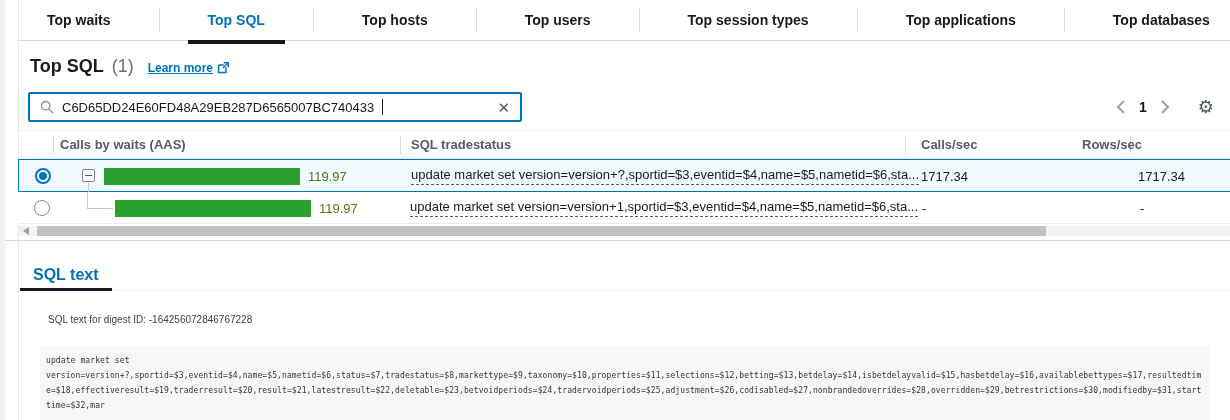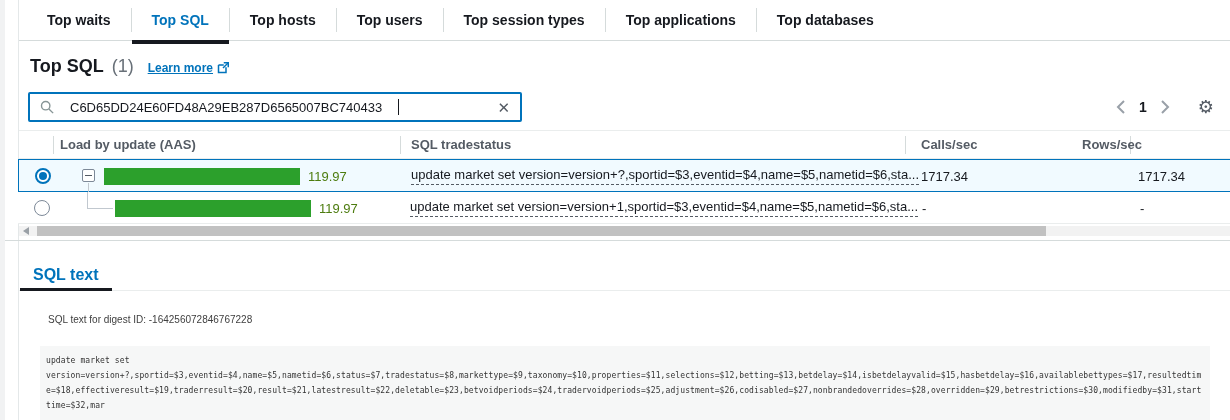--- a/index.html
+++ b/index.html
@@ -7,38 +7,38 @@
   .screen {
     position:relative; width:1230px; height:420px; overflow:hidden;
     background:#fff; color:#16191f;
     font-family:"Liberation Sans", sans-serif; font-size:13px;
   }
   .page-strip { position:absolute; left:0; top:0; width:5px; height:420px; background:#f1f2f3; }
   .card-edge  { position:absolute; left:18px; top:0; width:1px; height:420px; background:#e4e8e9; }
 
   
   .tabbar { position:absolute; left:19px; right:0; top:0; height:41px;
-            border-bottom:1px solid #d5dbdb; display:flex; align-items:center; padding-left:8px; }
+            border-bottom:1px solid #d5dbdb; display:flex; align-items:center; padding-left:8px;justify-content:space-between; }
   .tab { position:relative; height:41px; display:flex; align-items:center;
          padding:0 20px; font-size:14px; font-weight:bold; color:#16191f; cursor:pointer; }
   .tab.active { color:#0073bb; }
   .tab.active::after { content:""; position:absolute; left:0; right:0; bottom:-3px; height:4px; background:#16191f; }
   .tabdiv { width:1px; height:24px; background:#d5dbdb; }
 
   
   .panel-header { position:absolute; left:30px; top:56px; display:flex; align-items:baseline; gap:8px; }
   .panel-title { font-size:18px; font-weight:bold; color:#16191f; }
   .panel-count { font-size:18px; font-weight:normal; color:#687078; }
   .learn-link { font-size:12px; font-weight:bold; color:#0073bb; text-decoration:underline;
                 display:inline-flex; align-items:center; gap:4px; cursor:pointer; margin-left:6px; }
 
   
   .searchbox { position:absolute; left:28px; top:92px; width:494px; height:30px;
                border:2px solid #0073bb; border-radius:2px; background:#fff;
-               display:flex; align-items:center; padding:0 10px; gap:16px; }
+               display:flex; align-items:center; padding:0 10px; gap:8px; }
   .search-text { font-size:13px; color:#16191f; white-space:nowrap; }
   .caret { width:1px; height:16px; background:#16191f; }
   .clear-x { margin-left:auto; color:#545b64; font-size:15px; line-height:1; cursor:pointer; }
 
   
   .pager { position:absolute; right:16px; top:92px; height:30px; display:flex; align-items:center; gap:14px; }
   .pg-btn { display:flex; align-items:center; cursor:pointer; }
   .pg-num { font-weight:bold; font-size:14px; color:#16191f; }
   .gear { font-size:18px; color:#545b64; cursor:pointer; margin-left:14px; }
 
@@ -164,21 +164,21 @@
     <span class="pg-btn">
       <svg class="icon-svg" width="9" height="14" viewBox="0 0 9 14">
         <path d="M1 1 L7 7 L1 13" fill="none" stroke="#99a0a8" stroke-width="2"></path>
       </svg>
     </span>
     <span class="gear">⚙</span>
   </div>
 
   <div class="thead">
     <span class="thdiv" style="left:34px"></span>
-    <span class="th" style="left:41px">Load by update (AAS)</span>
+    <span class="th" style="left:41px">Calls by waits (AAS)</span>
     <span class="thdiv" style="left:381px"></span>
     <span class="th" style="left:392px">SQL tradestatus</span>
     <span class="thdiv" style="left:886px"></span>
     <span class="th" style="left:902px">Calls/sec</span>
     <span class="thdiv" style="left:1111px"></span>
     <span class="th" style="left:1063px">Rows/sec</span>
   </div>
 
   <div class="row selected" style="top:159px">
     <span class="radio-on"></span>

